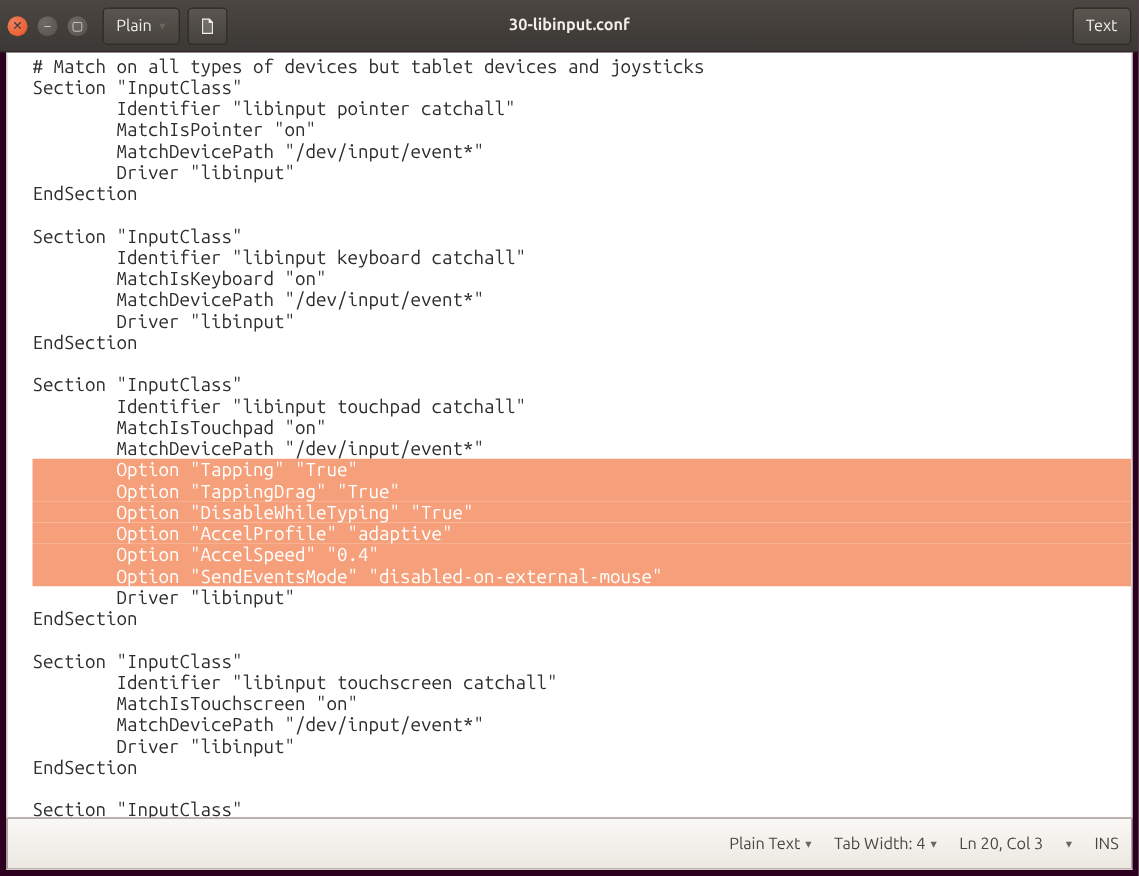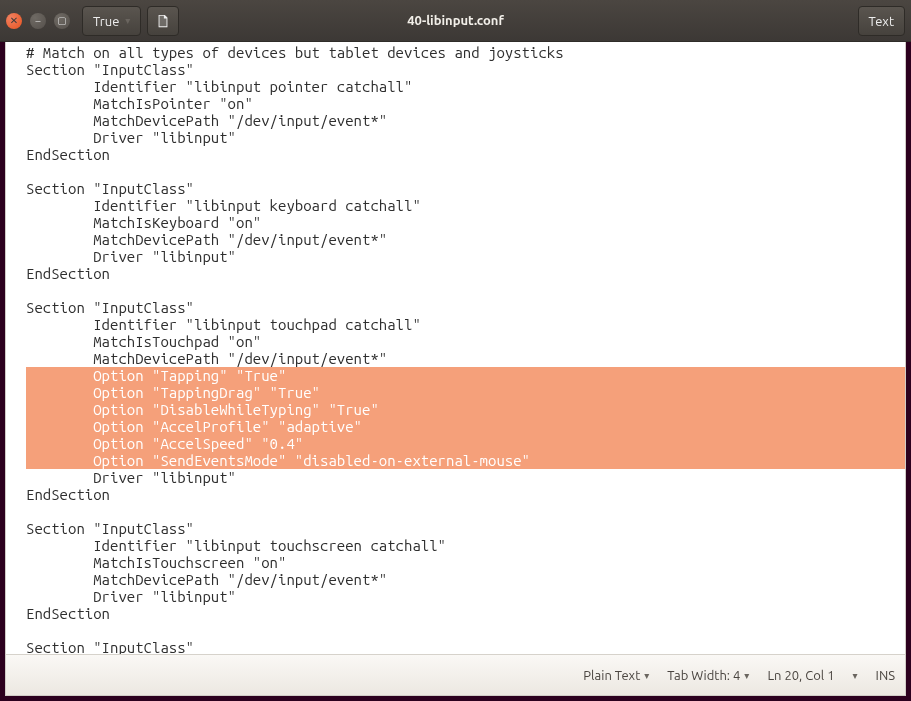--- a/index.html
+++ b/index.html
@@ -99,35 +99,35 @@
 <body>
 
 <div class="titlebar">
   <div class="win-controls">
     <div class="win-btn win-close">✕</div>
     <div class="win-btn win-min">–</div>
     <div class="win-btn win-max">▢</div>
   </div>
 
   <div class="hdr-btn">
-    <span>True</span>
+    <span>Plain</span>
     <span class="dd">▾</span>
   </div>
 
   <div class="hdr-btn icon-only">
     <span class="svg-icon">
       <svg viewBox="0 0 16 16">
           <path fill="#eee" d="M3 1h7l3 3v11H3z" opacity=".2"></path>
           <path fill="#eee" d="M3 1h7l3 3v11H3V1zm1 1v12h8V5h-3V2H4z"></path>
         </svg>
     </span>
   </div>
 
   <div class="title-center">
-    <div class="title-main">40-libinput.conf</div>
+    <div class="title-main">30-libinput.conf</div>
   </div>
 
   <div class="spacer"></div>
 
   <div class="hdr-btn">
     <span>Text</span>
   </div>
 </div>
 
 <div class="editor-wrap">
@@ -138,21 +138,21 @@
   <div class="spacer2"></div>
   <div class="status-item">
     <span>Plain Text</span>
     <span class="dd">▾</span>
   </div>
   <div class="status-item">
     <span>Tab Width: 4</span>
     <span class="dd">▾</span>
   </div>
   <div class="status-item">
-    <span>Ln 20, Col 1</span>
+    <span>Ln 20, Col 3</span>
   </div>
   <div class="status-item">
     <span class="dd">▾</span>
   </div>
   <div class="status-item">
     <span>INS</span>
   </div>
 </div>
 
 </body></html>

